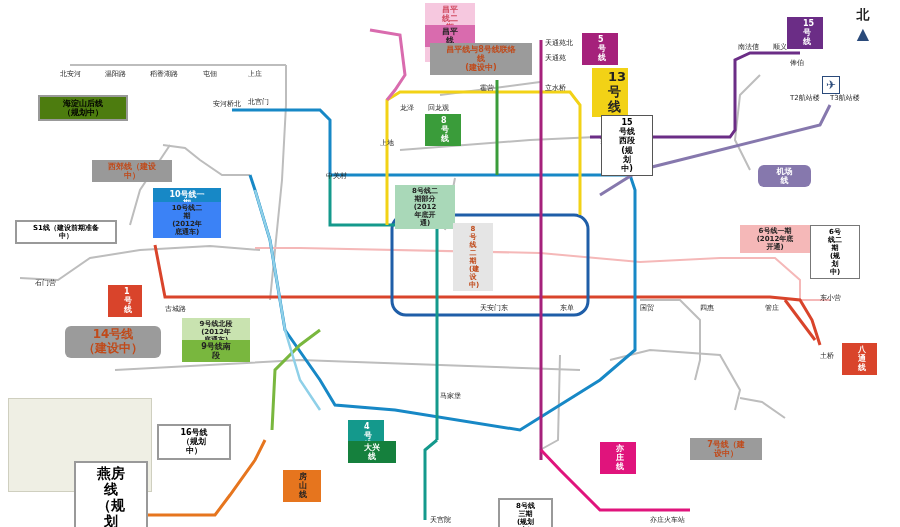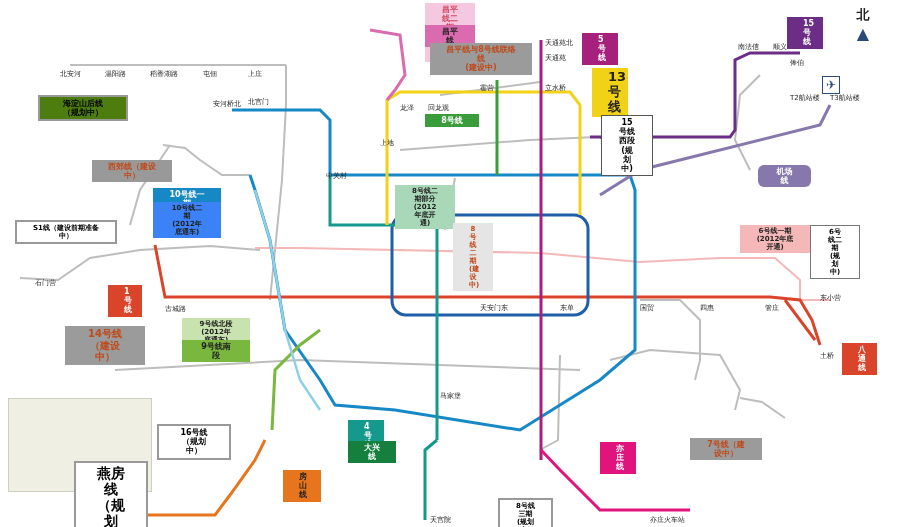--- a/index.html
+++ b/index.html
@@ -108,39 +108,39 @@
 <div class="tag" style="left:425px;top:3px;width:50px;background:#f6c8df;color:#d04a60;font-size:8px;white-space:pre-line;">昌平线二期
 (建设中)</div>
 <div class="tag" style="left:425px;top:25px;width:50px;background:#d96bae;color:#222;font-size:8px;font-family:Liberation Serif, serif;">昌平线</div>
 <div class="tag" style="left:430px;top:43px;width:102px;background:#9b9b9b;color:#c04a1a;font-size:8px;white-space:pre-line;">昌平线与8号线联络线
 (建设中)</div>
 <div class="tag" style="left:582px;top:33px;width:36px;background:#a5217b;color:#fff;font-size:8px;">5号线</div>
 <div class="tag" style="left:592px;top:68px;width:36px;background:#f2d216;color:#222;font-size:13px;">13号线</div>
 <div class="tag" style="left:787px;top:17px;width:36px;background:#6b2d86;color:#fff;font-size:8px;">15号线</div>
 <div class="tag" style="left:601px;top:115px;width:52px;background:#fff;border:1px solid #555;font-size:8px;white-space:pre-line;">15号线西段
 (规划中)</div>
-<div class="tag" style="left:425px;top:114px;width:54px;background:#3a9c3a;color:#fff;font-size:8px;">8号线</div>
+<div class="tag" style="left:425px;top:114px;width:36px;background:#3a9c3a;color:#fff;font-size:8px;">8号线</div>
 <div class="tag" style="left:395px;top:185px;width:60px;background:#a9d8b8;color:#222;font-size:7px;white-space:pre-line;">8号线二期部分
 (2012年底开通)</div>
 <div class="tag" style="left:453px;top:223px;width:40px;background:#e5e5e5;color:#c04a1a;font-size:7px;white-space:pre-line;">8号线二期
 (建设中)</div>
 <div class="tag" style="left:758px;top:165px;width:53px;background:#8678ad;color:#fff;font-size:8px;border-radius:6px;">机场线</div>
 <div class="tag" style="left:153px;top:188px;width:68px;background:#1788c6;color:#fff;font-size:8px;">10号线一期</div>
 <div class="tag" style="left:153px;top:202px;width:68px;background:#3b82f6;color:#222;font-size:7px;white-space:pre-line;">10号线二期
 (2012年底通车)</div>
 <div class="tag" style="left:15px;top:220px;width:102px;background:#fff;border:2px solid #999;font-size:7px;">S1线（建设前期准备中）</div>
 <div class="tag" style="left:108px;top:285px;width:34px;background:#d9442b;color:#fff;font-size:8px;">1号线</div>
 <div class="tag" style="left:740px;top:225px;width:70px;background:#f5b8b8;color:#222;font-size:7px;white-space:pre-line;">6号线一期
 (2012年底开通)</div>
 <div class="tag" style="left:810px;top:225px;width:50px;background:#fff;border:1px solid #777;font-size:7px;white-space:pre-line;">6号线二期
 (规划中)</div>
 <div class="tag" style="left:182px;top:318px;width:68px;background:#c9e3b0;color:#222;font-size:7px;white-space:pre-line;">9号线北段
 (2012年底通车)</div>
 <div class="tag" style="left:182px;top:340px;width:68px;background:#79b73e;color:#222;font-size:8px;">9号线南段</div>
-<div class="tag" style="left:65px;top:326px;width:80px;background:#9b9b9b;color:#c04a1a;font-size:10px;">14号线（建设中）</div>
+<div class="tag" style="left:65px;top:326px;width:96px;background:#9b9b9b;color:#c04a1a;font-size:12px;border-radius:6px;">14号线（建设中）</div>
 <div class="tag" style="left:842px;top:343px;width:35px;background:#d9442b;color:#fff;font-size:8px;">八通线</div>
 <div class="tag" style="left:157px;top:424px;width:74px;background:#fff;border:2px solid #999;font-size:8px;">16号线（规划中）</div>
 <div class="inset"></div>
 <div class="tag" style="left:74px;top:461px;width:74px;background:#fff;border:2px solid #999;font-size:14px;">燕房线（规划中）</div>
 <div class="tag" style="left:283px;top:470px;width:38px;background:#e6751e;color:#222;font-size:8px;">房山线</div>
 <div class="tag" style="left:348px;top:420px;width:36px;background:#14998c;color:#fff;font-size:8px;">4号线</div>
 <div class="tag" style="left:348px;top:441px;width:48px;background:#15803d;color:#fff;font-size:8px;">大兴线</div>
 <div class="tag" style="left:690px;top:438px;width:72px;background:#9b9b9b;color:#c04a1a;font-size:8px;">7号线（建设中）</div>
 <div class="tag" style="left:600px;top:442px;width:36px;background:#e0147c;color:#fff;font-size:8px;">亦庄线</div>
 <div class="tag" style="left:498px;top:498px;width:55px;background:#fff;border:2px solid #999;font-size:7px;white-space:pre-line;">8号线三期

